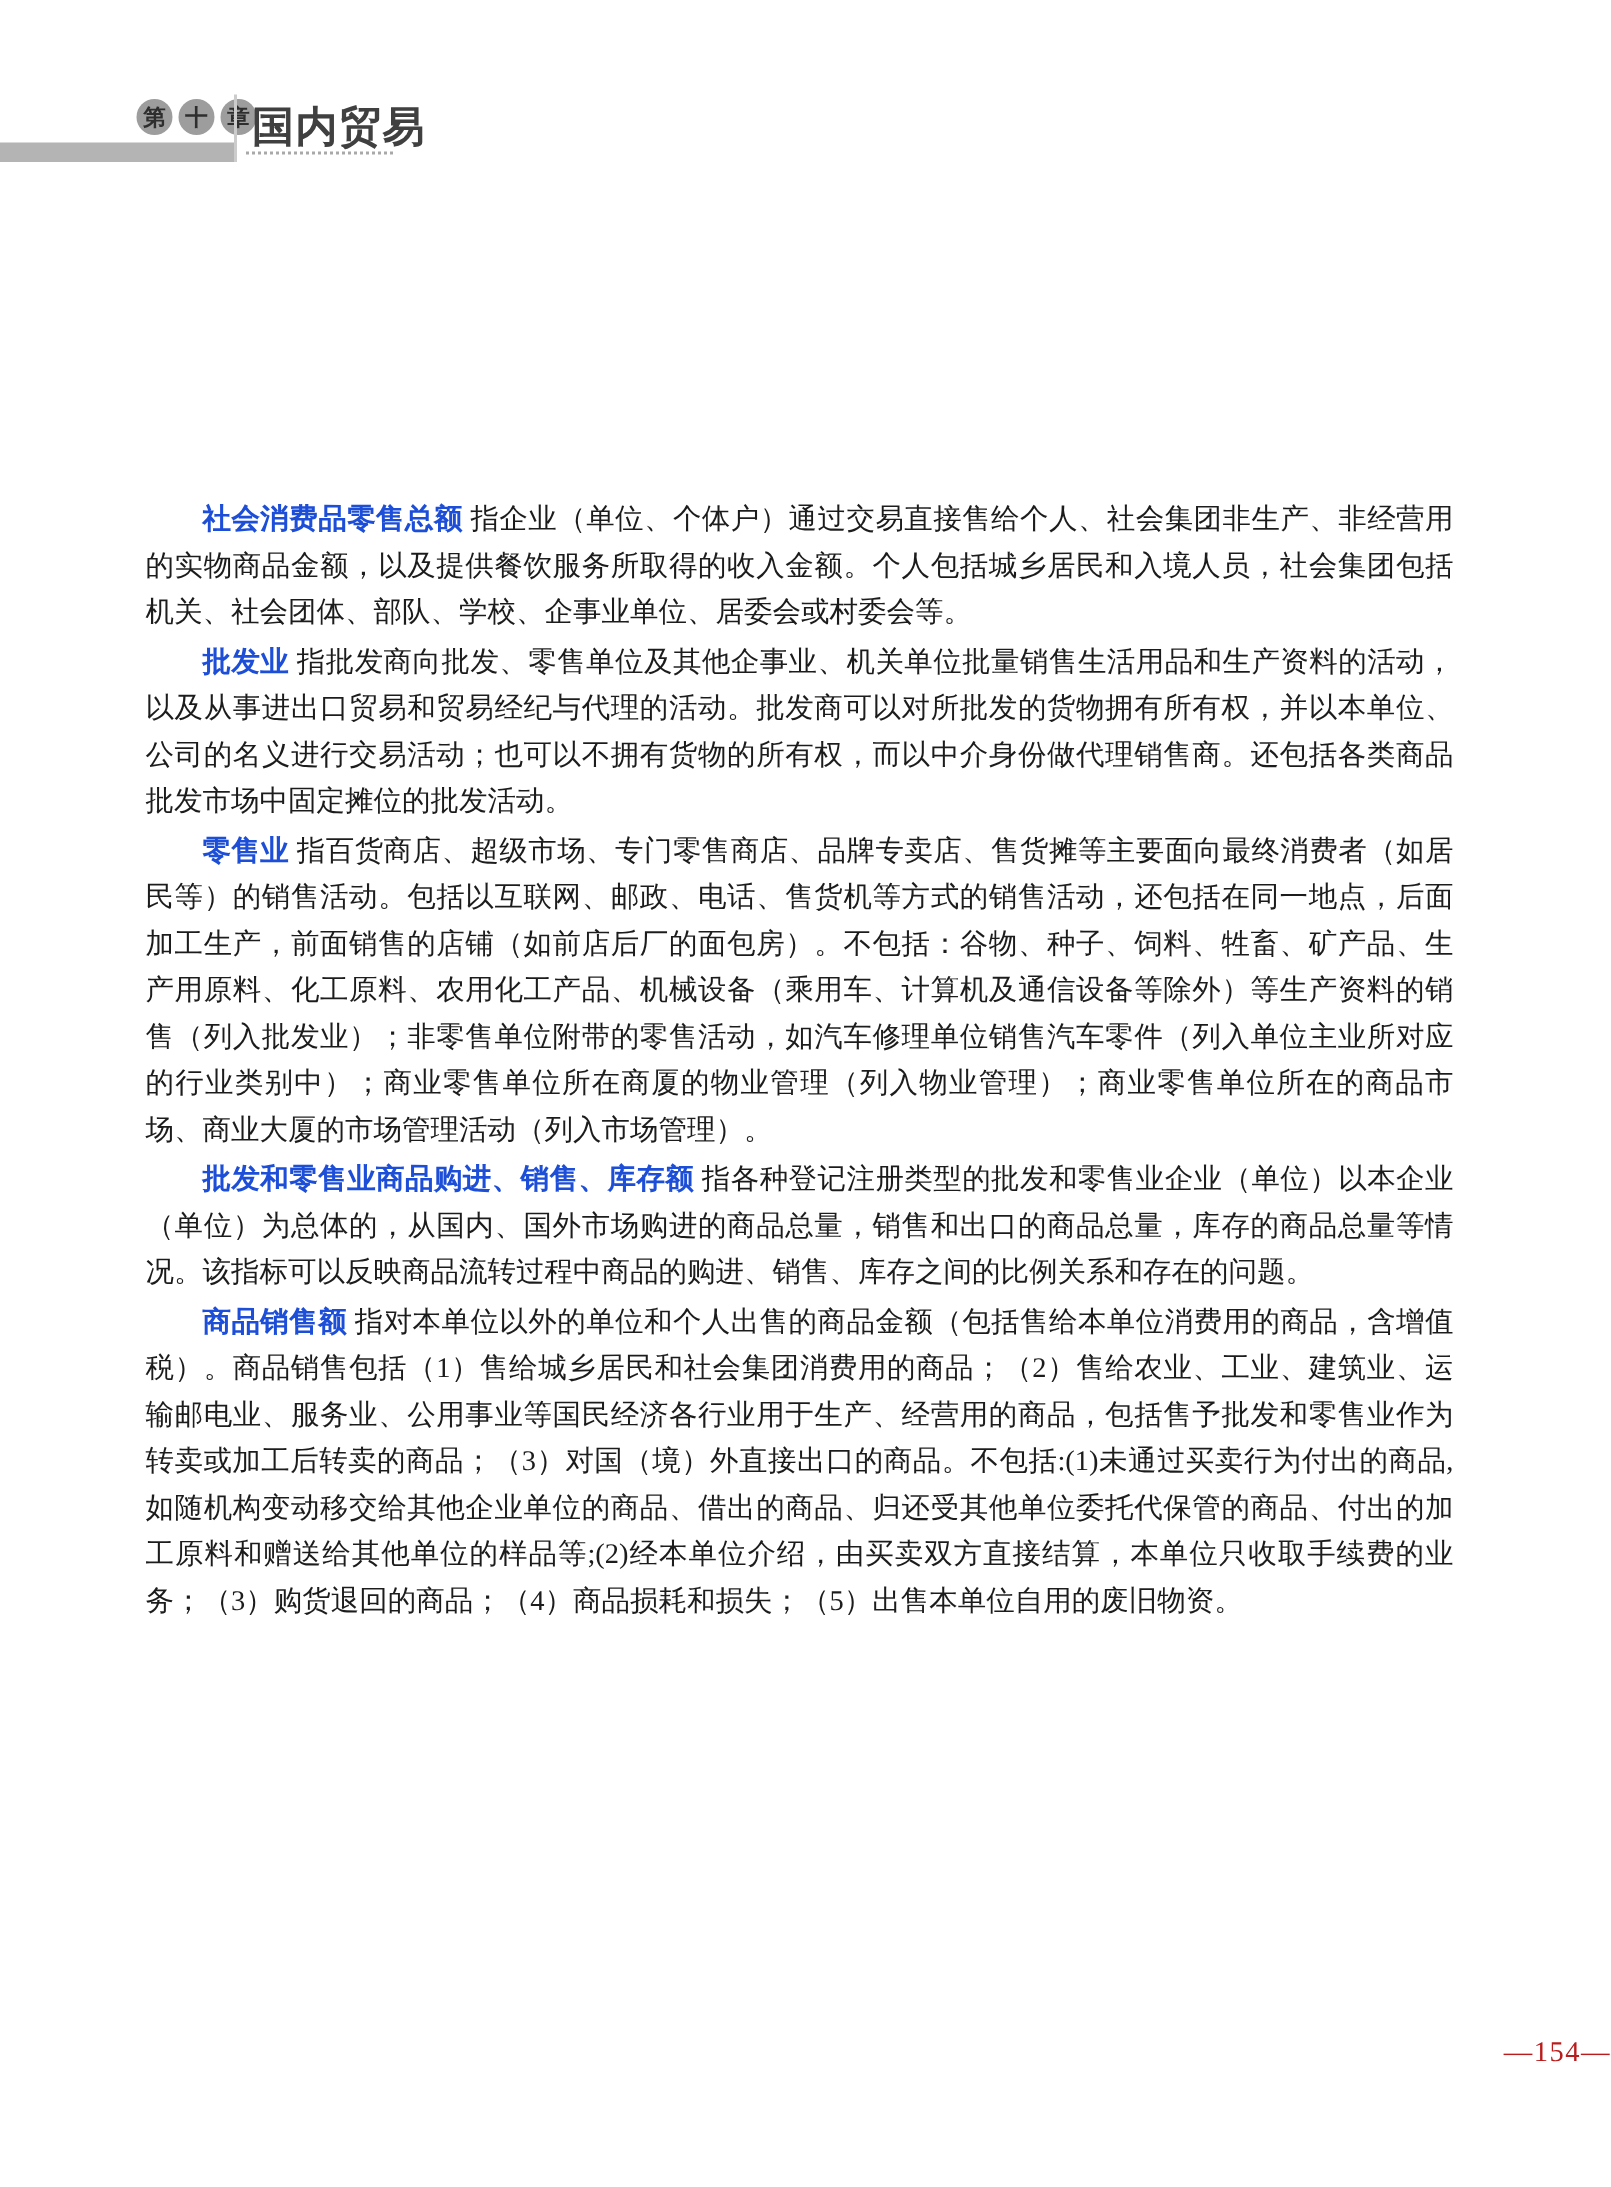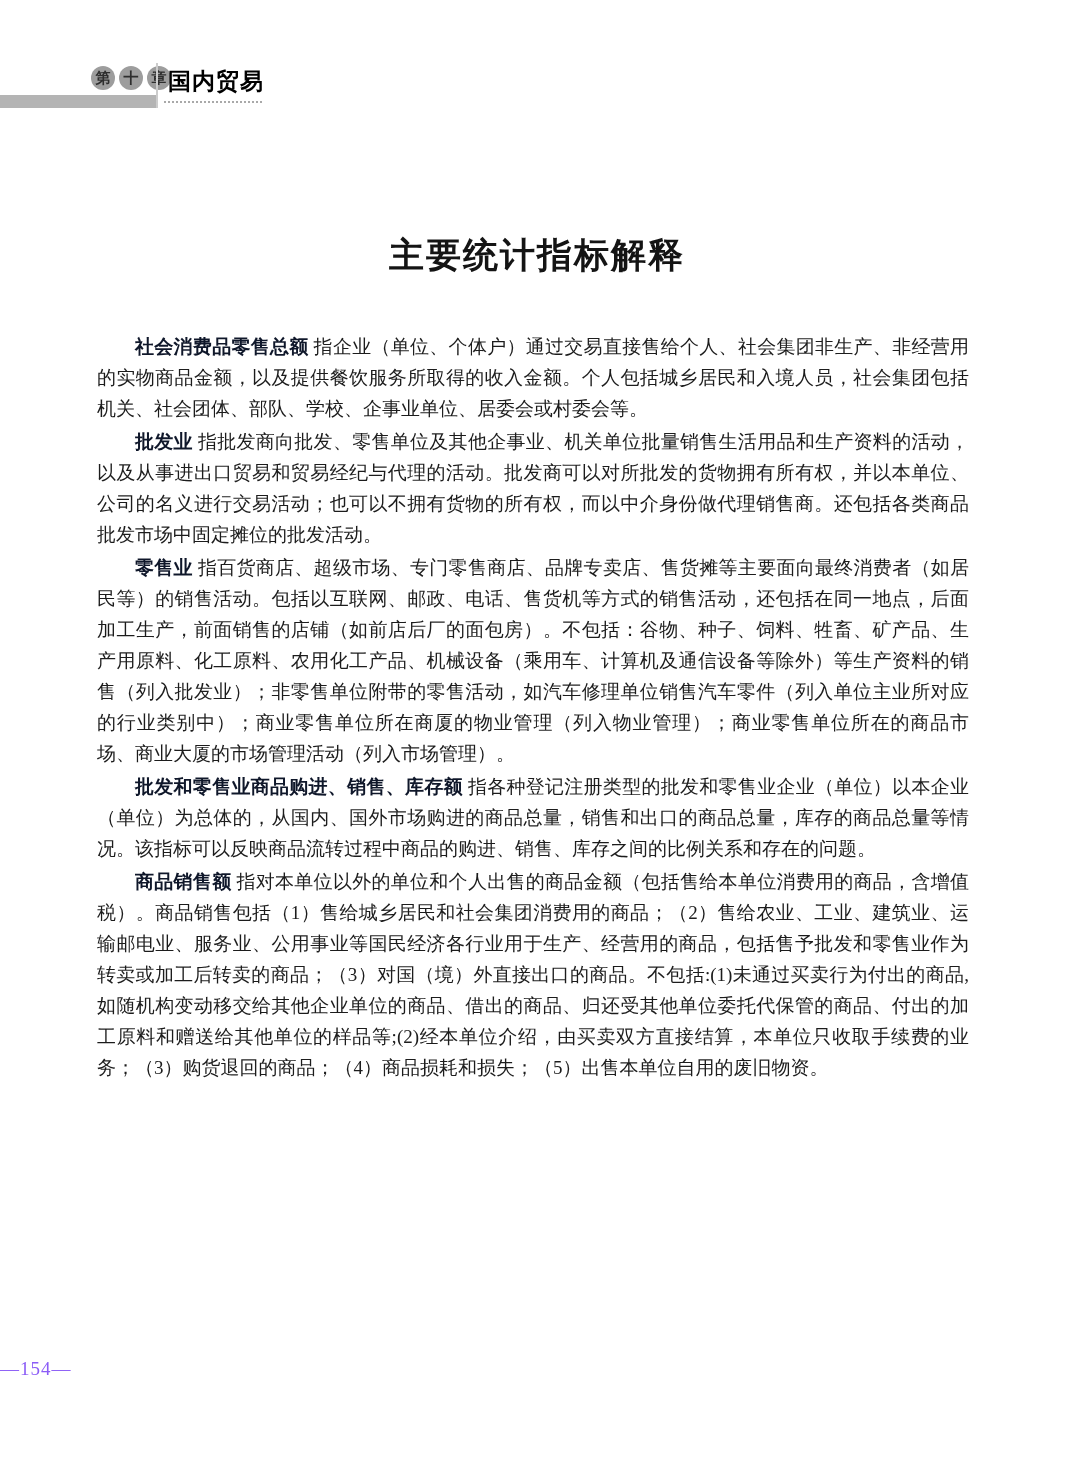--- a/index.html
+++ b/index.html
@@ -22,21 +22,21 @@
     font-family:"Liberation Serif", serif;
     font-size:15px; font-weight:bold;
   }
   .vsep {
     position:absolute; left:156px; top:63px;
     width:2px; height:45px; background:#cccccc;
   }
   .chapter-title {
     position:absolute; left:168px; top:66px;
     font-family:"Liberation Sans", sans-serif;
-    font-size:23px; font-weight:bold; color:#000000;
+    font-size:28px; font-weight:bold; color:#404040;
     letter-spacing:1px;
   }
   .dotted-underline {
     position:absolute; left:164px; top:101px;
     width:98px; height:0;
     border-bottom:2px dotted #a9a9a9;
   }
   .gray-bar {
     position:absolute; left:0; top:95px;
     width:156px; height:13px; background:#b4b4b4;
@@ -55,47 +55,46 @@
   }
   .body-para {
     font-size:19px; line-height:31px;
     text-align:justify; text-justify:inter-ideograph;
     text-indent:2em;
     margin-bottom:2px;
     color:#1c1c1c;
   }
   .term {
     font-family:"Liberation Sans", sans-serif;
-    font-weight:bold; color:#0f172a;
+    font-weight:bold; color:#1d4ed8;
   }
   
   .page-number {
     position:absolute; left:0; top:1358px; width:100%;
-    text-align:left; font-size:19px; color:#8b5cf6;
+    text-align:right; font-size:19px; color:#b91c1c;
     letter-spacing:1px;
   }
 </style>
 </head>
 <body>
 
 <div class="page">
 
   <div class="chapter-header">
     <div class="badges">
       <span class="badge">第</span>
       <span class="badge">十</span>
       <span class="badge">章</span>
     </div>
     <div class="vsep"></div>
     <div class="chapter-title">国内贸易</div>
     <div class="dotted-underline"></div>
     <div class="gray-bar"></div>
   </div>
 
-  <h1 class="page-title">主要统计指标解释</h1>
 
   <main class="definitions">
       <p class="body-para"><span class="term">社会消费品零售总额</span> 指企业（单位、个体户）通过交易直接售给个人、社会集团非生产、非经营用的实物商品金额，以及提供餐饮服务所取得的收入金额。个人包括城乡居民和入境人员，社会集团包括机关、社会团体、部队、学校、企事业单位、居委会或村委会等。</p>
       <p class="body-para"><span class="term">批发业</span> 指批发商向批发、零售单位及其他企事业、机关单位批量销售生活用品和生产资料的活动，以及从事进出口贸易和贸易经纪与代理的活动。批发商可以对所批发的货物拥有所有权，并以本单位、公司的名义进行交易活动；也可以不拥有货物的所有权，而以中介身份做代理销售商。还包括各类商品批发市场中固定摊位的批发活动。</p>
       <p class="body-para"><span class="term">零售业</span> 指百货商店、超级市场、专门零售商店、品牌专卖店、售货摊等主要面向最终消费者（如居民等）的销售活动。包括以互联网、邮政、电话、售货机等方式的销售活动，还包括在同一地点，后面加工生产，前面销售的店铺（如前店后厂的面包房）。不包括：谷物、种子、饲料、牲畜、矿产品、生产用原料、化工原料、农用化工产品、机械设备（乘用车、计算机及通信设备等除外）等生产资料的销售（列入批发业）；非零售单位附带的零售活动，如汽车修理单位销售汽车零件（列入单位主业所对应的行业类别中）；商业零售单位所在商厦的物业管理（列入物业管理）；商业零售单位所在的商品市场、商业大厦的市场管理活动（列入市场管理）。</p>
       <p class="body-para"><span class="term">批发和零售业商品购进、销售、库存额</span> 指各种登记注册类型的批发和零售业企业（单位）以本企业（单位）为总体的，从国内、国外市场购进的商品总量，销售和出口的商品总量，库存的商品总量等情况。该指标可以反映商品流转过程中商品的购进、销售、库存之间的比例关系和存在的问题。</p>
       <p class="body-para"><span class="term">商品销售额</span> 指对本单位以外的单位和个人出售的商品金额（包括售给本单位消费用的商品，含增值税）。商品销售包括（1）售给城乡居民和社会集团消费用的商品；（2）售给农业、工业、建筑业、运输邮电业、服务业、公用事业等国民经济各行业用于生产、经营用的商品，包括售予批发和零售业作为转卖或加工后转卖的商品；（3）对国（境）外直接出口的商品。不包括:(1)未通过买卖行为付出的商品,如随机构变动移交给其他企业单位的商品、借出的商品、归还受其他单位委托代保管的商品、付出的加工原料和赠送给其他单位的样品等;(2)经本单位介绍，由买卖双方直接结算，本单位只收取手续费的业务；（3）购货退回的商品；（4）商品损耗和损失；（5）出售本单位自用的废旧物资。</p>
     </main>
 
   <footer class="page-number">—154—</footer>

